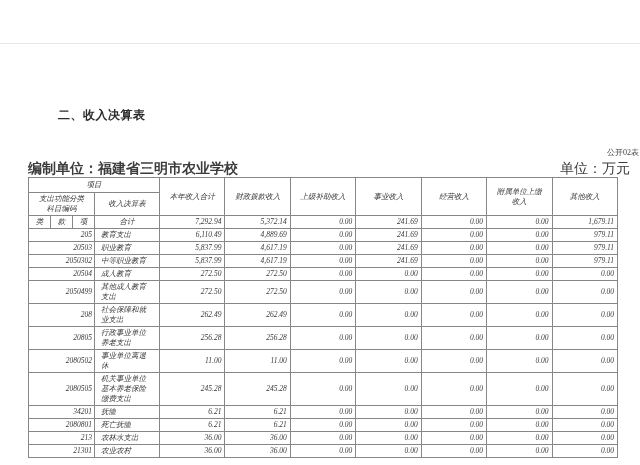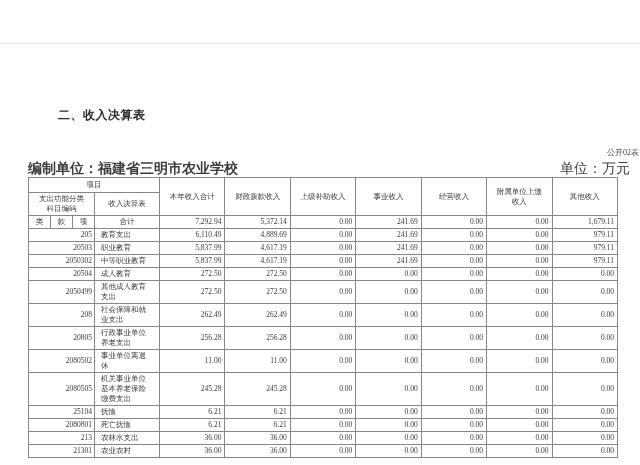--- a/index.html
+++ b/index.html
@@ -69,20 +69,21 @@
 
   table.income {
     position: absolute;
     left: 28px;
     top: 133px;
     width: 590px;
     border-collapse: collapse;
     table-layout: fixed;
     font-size: 7.5px;
     color: #3a3a3a;
+    font-style: italic;
   }
   table.income th,
   table.income td {
     border: 1px solid #878787;
     font-weight: normal;
     line-height: 10px;
     vertical-align: middle;
     overflow: hidden;
   }
   table.income th { text-align: center; padding: 1px 7px; }
@@ -259,21 +260,21 @@
           <td class="name">机关事业单位基本养老保险缴费支出</td>
           <td class="num">245.28</td>
           <td class="num">245.28</td>
           <td class="num">0.00</td>
           <td class="num">0.00</td>
           <td class="num">0.00</td>
           <td class="num">0.00</td>
           <td class="num">0.00</td>
         </tr>
         <tr>
-          <td class="code" colspan="3">25104</td>
+          <td class="code" colspan="3">34201</td>
           <td class="name">抚恤</td>
           <td class="num">6.21</td>
           <td class="num">6.21</td>
           <td class="num">0.00</td>
           <td class="num">0.00</td>
           <td class="num">0.00</td>
           <td class="num">0.00</td>
           <td class="num">0.00</td>
         </tr>
         <tr>

